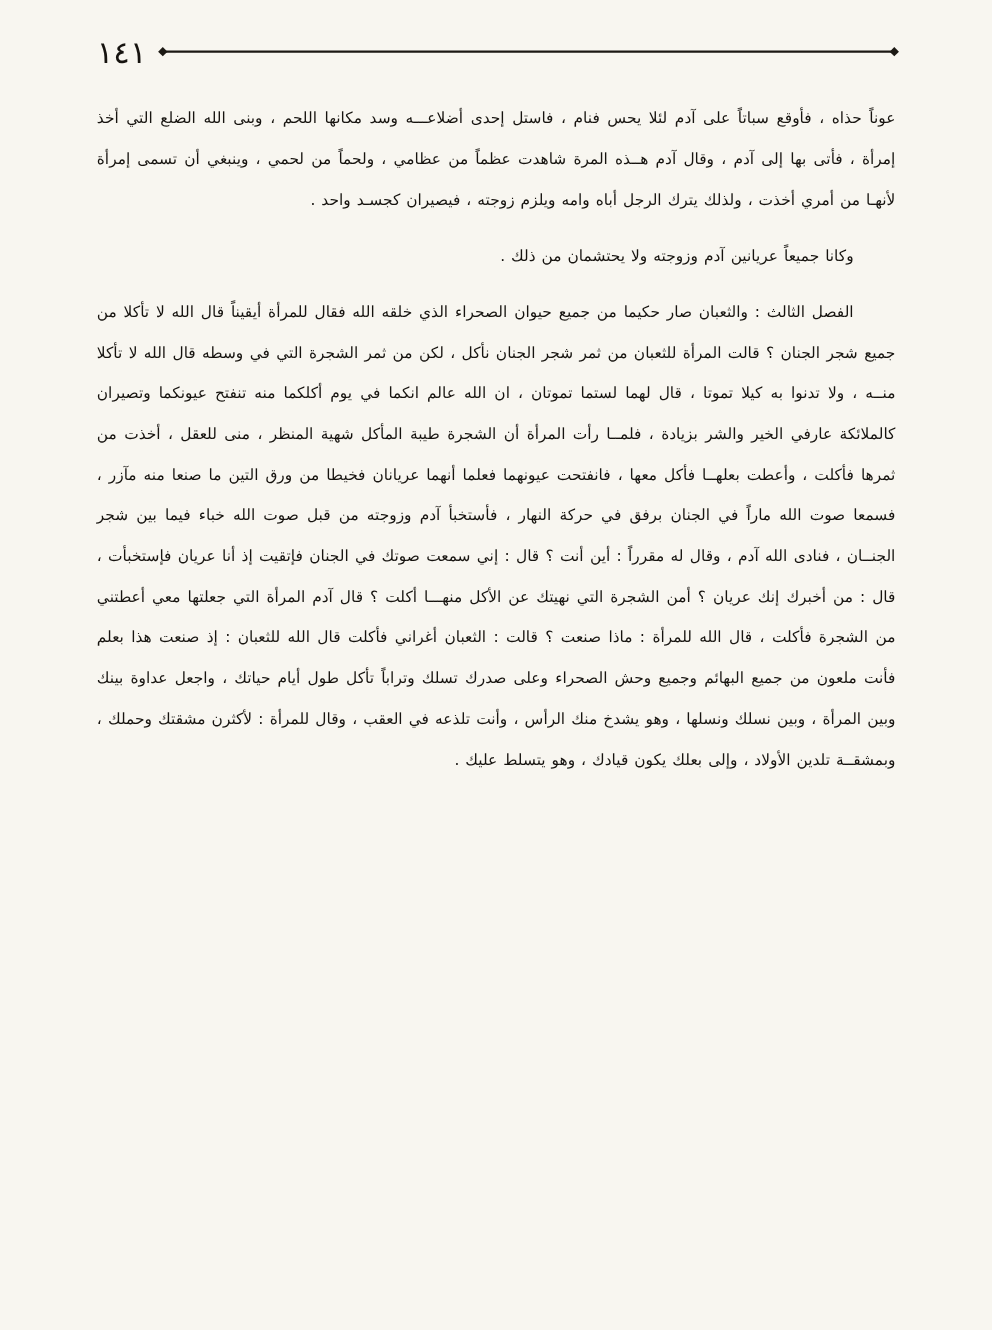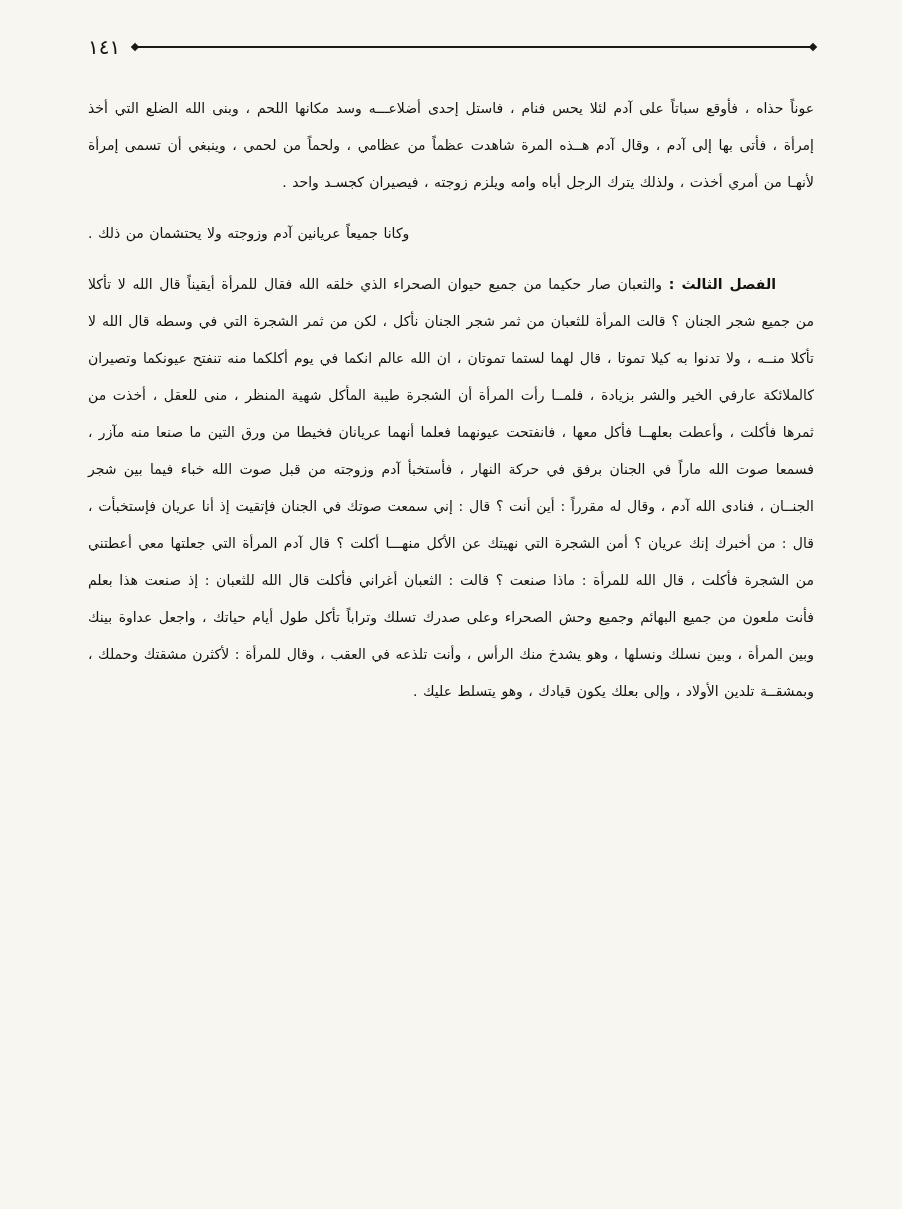--- a/index.html
+++ b/index.html
@@ -47,41 +47,41 @@
     position: absolute;
     top: -2px;
     width: 6px;
     height: 6px;
     background: #1c1914;
     transform: rotate(45deg);
   }
   .header-rule::before { right: -2px; }
   .header-rule::after  { left: -2px; }
   .page-number {
-    font-size: 20px;
+    font-size: 28px;
     white-space: nowrap;
     letter-spacing: 1px;
   }
   
   .body-text p {
     margin: 0 0 14px 0;
     font-size: 14px;
     line-height: 37px;
     text-align: justify;
     text-justify: inter-word;
     word-spacing: 1px;
   }
   .body-text p.indent {
     text-indent: 38px;
   }
   .body-text p.single-line {
-    text-align: left;
+    text-align: right;
   }
   .section-lead {
-    font-weight: bold;
+    font-weight: normal;
   }
   .gap-before {
     margin-top: 12px !important;
   }
 </style>
 </head>
 <body>
 
 <div class="page">
 

